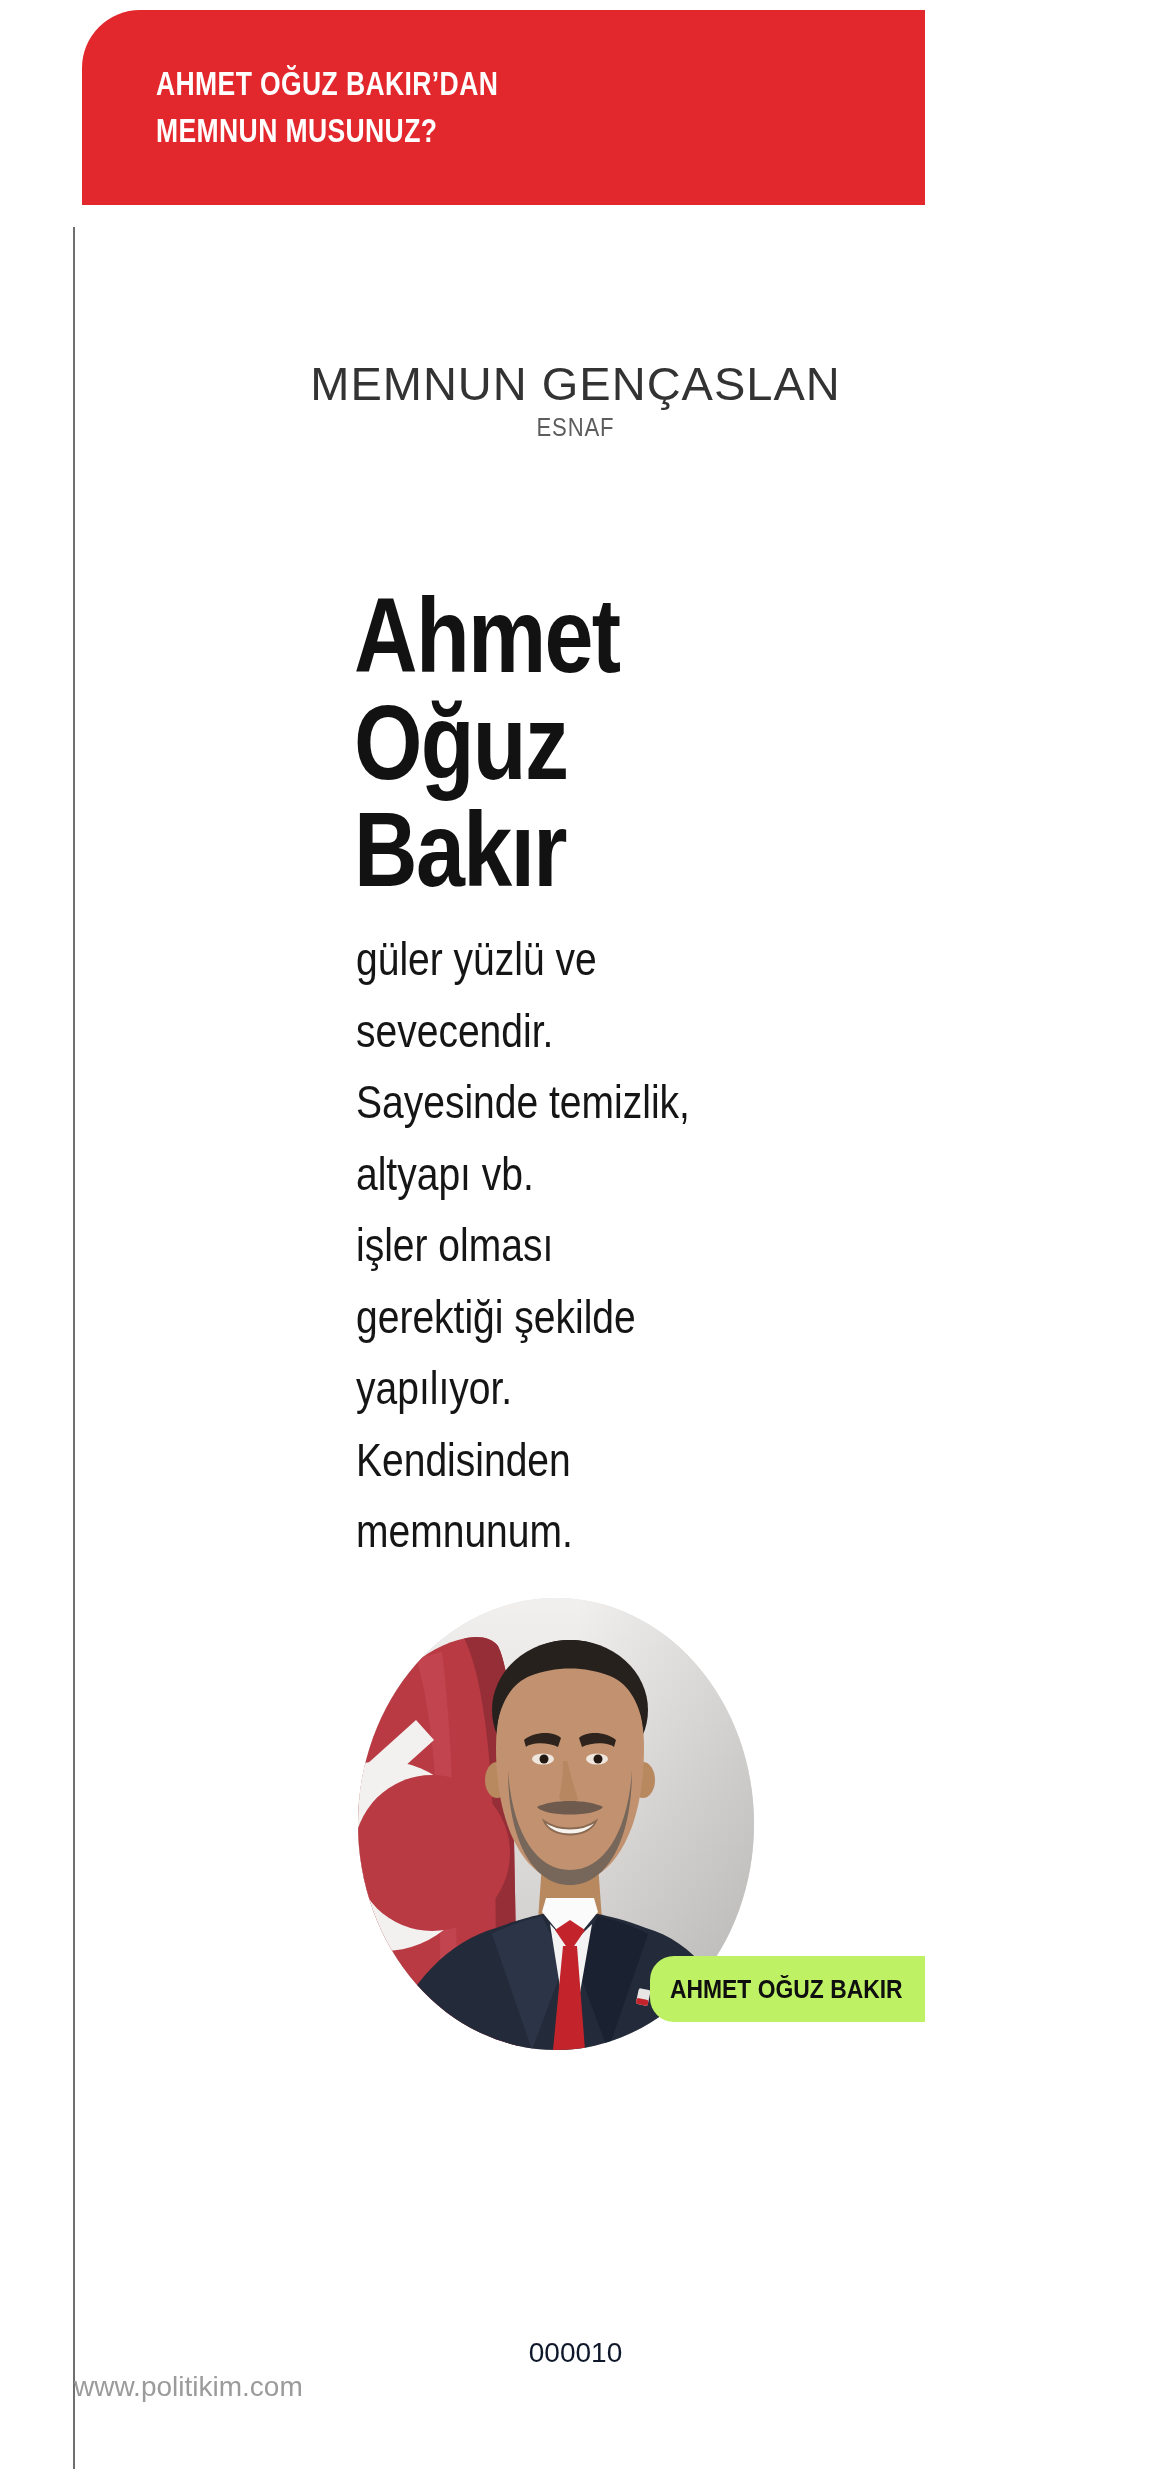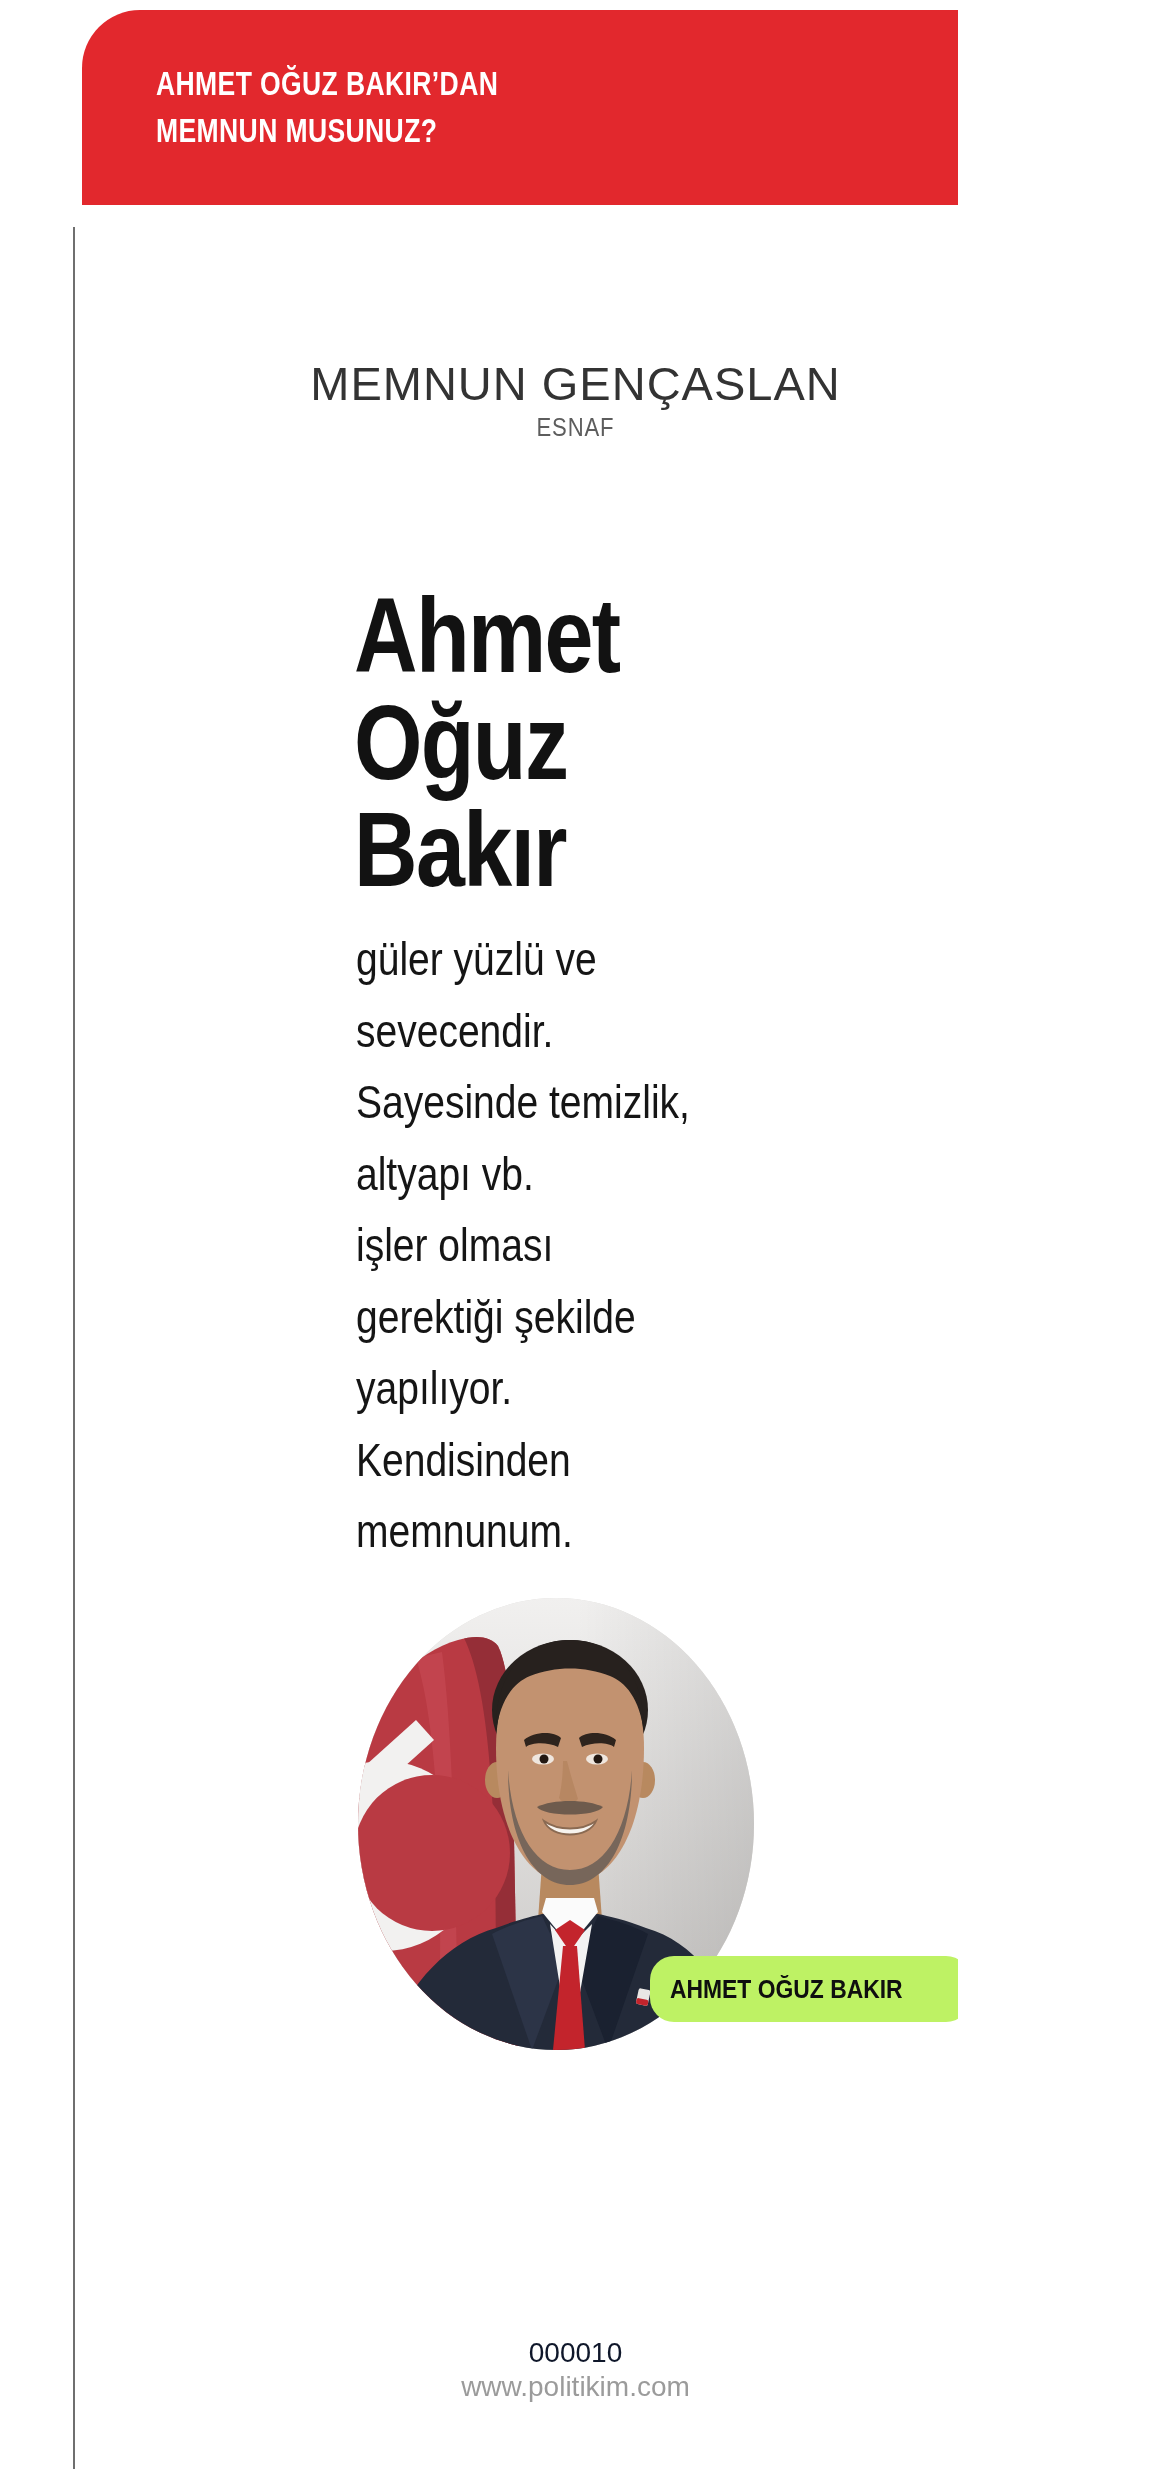--- a/index.html
+++ b/index.html
@@ -1,20 +1,20 @@
 <!DOCTYPE html>
 <html><head>
 <meta charset="utf-8">
 <style>
   html,body{margin:0;padding:0;}
   body{
     width:1150px;height:2469px;background:#ffffff;position:relative;
     font-family:"Liberation Sans", sans-serif;overflow:hidden;
   }
-  .page{position:absolute;left:0;top:0;width:925px;height:2469px;overflow:hidden;padding-left:33px;}
+  .page{position:absolute;left:0;top:0;width:925px;height:2469px;overflow:hidden;}
 
   
   .banner{
     position:absolute;left:82px;top:10px;width:991px;height:195px;
     background:#e2282d;border-radius:58px 0 0 0;
   }
   .banner-text{
     position:absolute;left:74px;top:50px;
     color:#ffffff;font-weight:bold;font-size:34px;line-height:47px;
     letter-spacing:0.5px;white-space:pre-line;
@@ -69,21 +69,21 @@
     font-size:26px;font-weight:bold;color:#0f0f0f;
     transform:scaleX(0.88);transform-origin:0 50%;white-space:nowrap;
   }
 
   
   .footer-code{
     position:absolute;left:74px;top:2337px;width:1003px;text-align:center;
     font-size:28px;color:#0f172a;
   }
   .footer-site{
-    position:absolute;left:74px;top:2371px;width:1003px;text-align:center;
+    position:absolute;left:74px;top:2371px;width:1003px;
     font-size:28px;color:#9b9b9b;
   }
 </style>
 </head>
 <body>
 
 <div class="page">
 
   <div class="banner">
     <div class="banner-text">AHMET OĞUZ BAKIR’DAN

